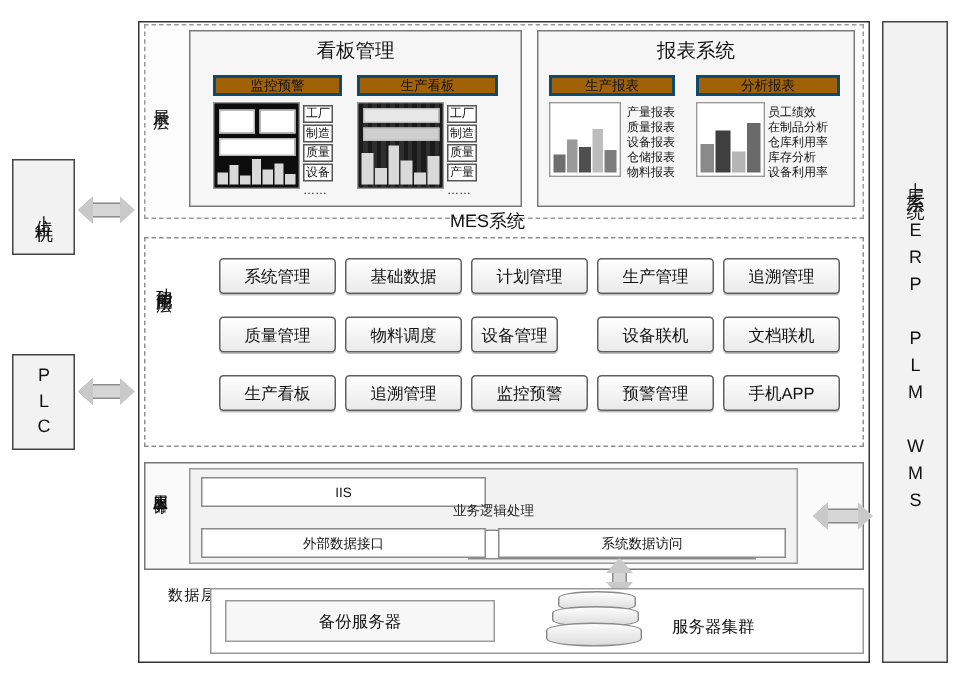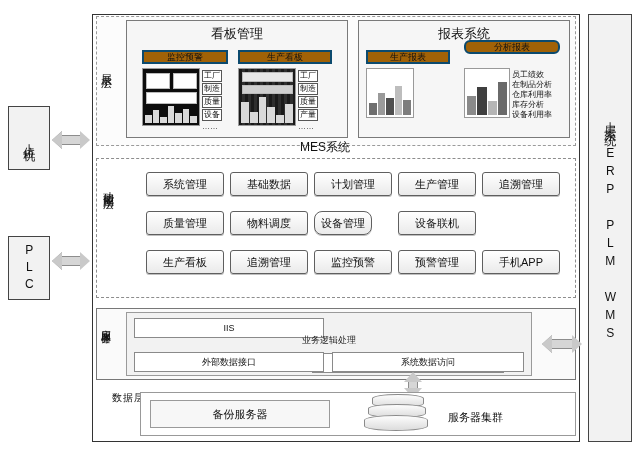--- a/index.html
+++ b/index.html
@@ -190,32 +190,39 @@
     <div><span class="bx">制造</span></div>
     <div><span class="bx">质量</span></div>
     <div><span class="bx">产量</span></div>
     <div><span>……</span></div>
   </div>
 
   <div class="panel" id="report-panel">
     <div class="panel-title">报表系统</div>
   </div>
   <div class="sub-head" style="left:366px; top:50px; width:84px;">生产报表</div>
-  <div class="sub-head" style="left:464px; top:40px; width:96px;border-radius:6px;">分析报表</div>
+  <div class="sub-head" style="left:464px; top:50px; width:96px;">分析报表</div>
 
   <div class="thumb" style="left:366px; top:68px; width:48px; height:50px; background:#fff;">
     <div style="position:absolute;left:0;top:0;right:0;bottom:0;background:#fff;"></div>
     <div class="barsw" style="height:70%;">
       <i style="height:35%;background:#6f6f6f"></i>
         <i style="height:65%;background:#9a9a9a"></i>
         <i style="height:50%;background:#4f4f4f"></i>
         <i style="height:85%;background:#bdbdbd"></i>
         <i style="height:45%;background:#7d7d7d"></i>
     </div>
   </div>
+  <div class="bullets" style="left:418px; top:70px;">
+    <div>产量报表</div>
+    <div>质量报表</div>
+    <div>设备报表</div>
+    <div>仓储报表</div>
+    <div>物料报表</div>
+  </div>
 
   <div class="thumb" style="left:464px; top:68px; width:46px; height:50px; background:#fff;">
     <div style="position:absolute;left:0;top:0;right:0;bottom:0;background:#fff;"></div>
     <div class="barsw" style="height:72%;">
       <i style="height:55%;background:#8a8a8a"></i>
         <i style="height:80%;background:#3f3f3f"></i>
         <i style="height:40%;background:#b5b5b5"></i>
         <i style="height:95%;background:#6a6a6a"></i>
     </div>
   </div>
@@ -235,22 +242,23 @@
   </div>
 
   <div class="fbtn" style="left:146px; top:172px; width:78px;">系统管理</div>
   <div class="fbtn" style="left:230px; top:172px; width:78px;">基础数据</div>
   <div class="fbtn" style="left:314px; top:172px; width:78px;">计划管理</div>
   <div class="fbtn" style="left:398px; top:172px; width:78px;">生产管理</div>
   <div class="fbtn" style="left:482px; top:172px; width:78px;">追溯管理</div>
 
   <div class="fbtn" style="left:146px; top:211px; width:78px;">质量管理</div>
   <div class="fbtn" style="left:230px; top:211px; width:78px;">物料调度</div>
-  <div class="fbtn" style="left:314px; top:211px; width:58px;border-radius:8px;">设备管理</div>
+  <div class="fbtn" style="left:314px; top:211px; width:58px;">设备管理</div>
   <div class="fbtn" style="left:398px; top:211px; width:78px;">设备联机</div>
+  <div class="fbtn" style="left:482px; top:211px; width:78px;">文档联机</div>
 
   <div class="fbtn" style="left:146px; top:250px; width:78px;">生产看板</div>
   <div class="fbtn" style="left:230px; top:250px; width:78px;">追溯管理</div>
   <div class="fbtn" style="left:314px; top:250px; width:78px;">监控预警</div>
   <div class="fbtn" style="left:398px; top:250px; width:78px;">预警管理</div>
   <div class="fbtn" style="left:482px; top:250px; width:78px;">手机APP</div>
 
   <div class="box" id="app-layer"></div>
   <div class="box" id="app-label">
     <span class="lbl-vert">应用服务器</span>

